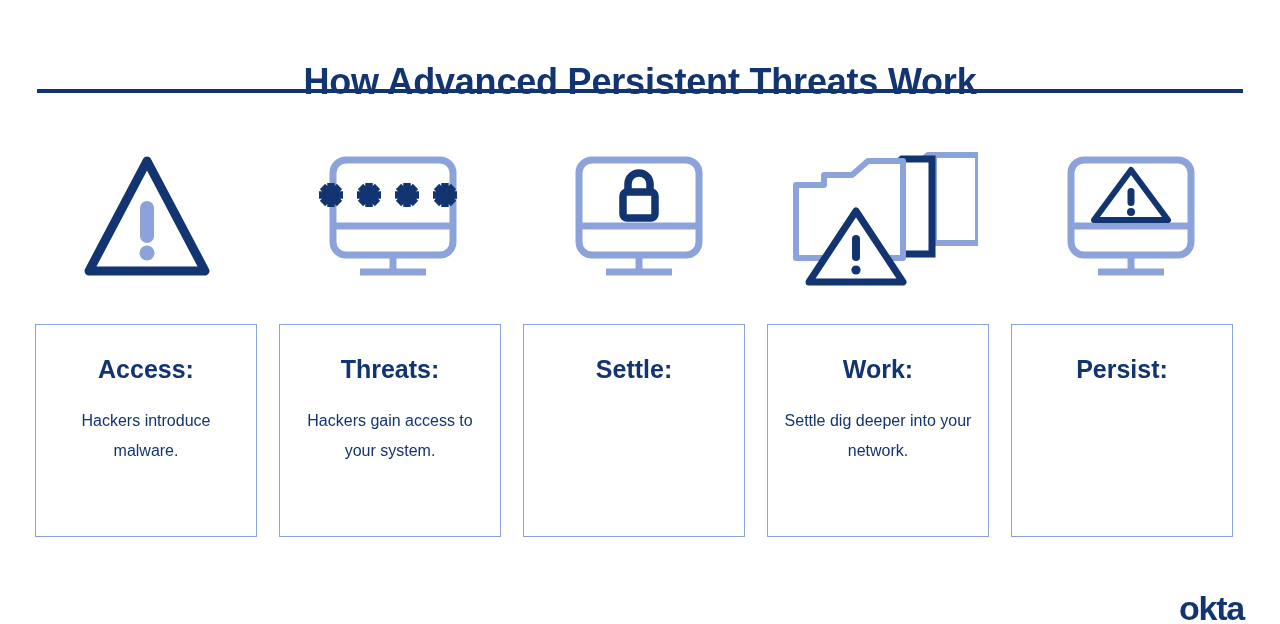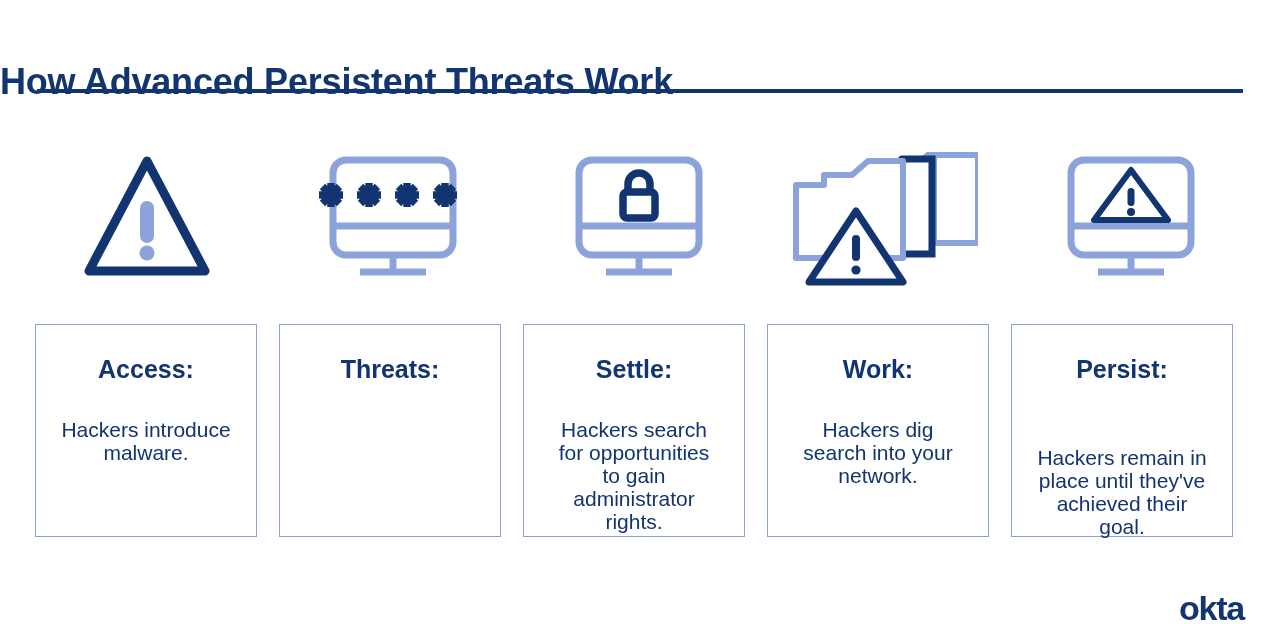--- a/index.html
+++ b/index.html
@@ -20,21 +20,21 @@
     width: 1280px;
     height: 624px;
   }
 
   
   .title {
     position: absolute;
     left: 0;
     top: 36px;
     width: 1280px;
-    text-align: left;
+    text-align: center;
     font-size: 36px;
     font-weight: bold;
     letter-spacing: -0.2px;
     color: #123470;
     line-height: 44px;
     white-space: nowrap;
   }
   .title-rule {
     position: absolute;
     left: 37px;
@@ -77,36 +77,36 @@
     height: 213px;
     margin-right: 22px;
     border: 1px solid #8ba2da;
     box-sizing: border-box;
     display: flex;
     flex-direction: column;
     align-items: center;
     padding-top: 29px;
     background: #ffffff;
   }
-  .card:last-child { margin-right: 0; gap: 28px; }
+  .card:last-child { margin-right: 0; }
   .card-heading {
     font-size: 25px;
     font-weight: bold;
     color: #123470;
     line-height: 30px;
     margin: 0 0 22px 0;
     text-align: center;
   }
   .card-body {
-    font-size: 21px;
-    line-height: 23px;
+    font-size: 16px;
+    line-height: 30px;
     color: #123470;
     text-align: center;
     padding: 0 12px;
-    margin: 12px;
+    margin: 0;
   }
 
   
   .okta-logo {
     position: absolute;
     right: 36px;
     top: 554px;
     font-size: 34px;
     font-weight: bold;
     letter-spacing: -1.2px;
@@ -216,34 +216,33 @@
 
   <div class="card-row">
 
     <div class="card">
       <div class="card-heading">Access:</div>
       <div class="card-body">Hackers introduce malware.</div>
     </div>
 
     <div class="card">
       <div class="card-heading">Threats:</div>
+      <div class="card-body">Hackers gain access to your system.</div>
     </div>
 
     <div class="card">
       <div class="card-heading">Settle:</div>
-      <div class="card-body">Hackers search for opportunities to gain administrator rights.</div>
     </div>
 
     <div class="card">
       <div class="card-heading">Work:</div>
-      <div class="card-body">Hackers dig search into your network.</div>
+      <div class="card-body">Settle dig deeper into your network.</div>
     </div>
 
     <div class="card">
       <div class="card-heading">Persist:</div>
-      <div class="card-body">Hackers remain in place until they've achieved their goal.</div>
     </div>
 
   </div>
 
   <div class="okta-logo">okta</div>
 
 </div>
 
 </body></html>

